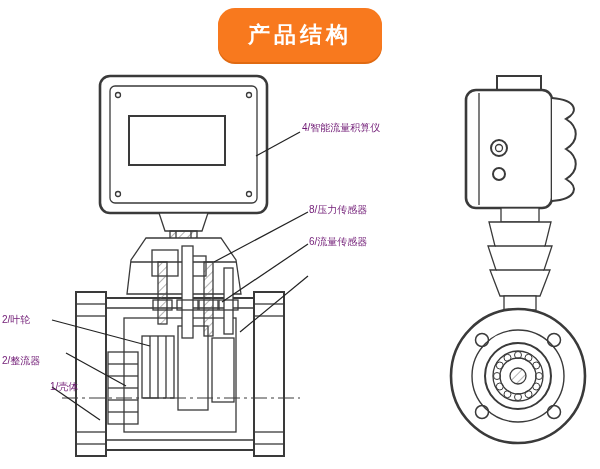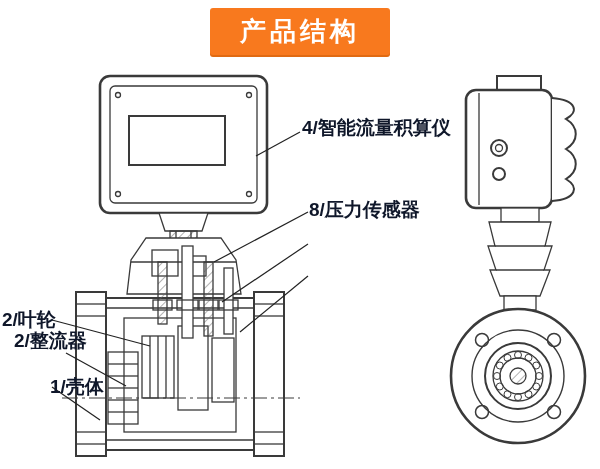--- a/index.html
+++ b/index.html
@@ -8,33 +8,33 @@
     width:600px;height:469px;
     background:#ffffff;
     overflow:hidden;
     font-family:"Liberation Sans", sans-serif;
   }
   .banner{
     position:absolute;
     top:8px;left:50%;transform:translateX(-50%);
     background:#f8791e;
     color:#ffffff;
-    font-size:26px;
+    font-size:22px;
     font-weight:bold;
     letter-spacing:4px;
-    padding:6px 30px;
-    border-radius:3px;
+    padding:12px 30px;
+    border-radius:17px;
     box-shadow:0 2px 0 #e06a12;
     white-space:nowrap;
   }
   .callout{
     position:absolute;
-    color:#0f172a;
-    font-size:19px;
-    font-weight:bold;
+    color:#701a75;
+    font-size:10px;
+    font-weight:normal;
     white-space:nowrap;
     line-height:18px;
   }
   svg.drawing{position:absolute;left:0;top:0;}
 </style>
 </head>
 <body>
 
 <div class="stage">
 
@@ -160,17 +160,18 @@
       <line x1="52" y1="320" x2="150" y2="346"></line>
       <line x1="66" y1="353" x2="126" y2="386"></line>
       <line x1="52" y1="387" x2="100" y2="420"></line>
     </g>
   </svg>
 
   <div class="banner">产品结构</div>
 
   <div class="callout" style="left:302px;top:119px;">4/智能流量积算仪</div>
   <div class="callout" style="left:309px;top:201px;">8/压力传感器</div>
+  <div class="callout" style="left:309px;top:233px;">6/流量传感器</div>
   <div class="callout" style="left:2px;top:311px;">2/叶轮</div>
-  <div class="callout" style="left:2px;top:332px;margin-left:12px;">2/整流器</div>
+  <div class="callout" style="left:2px;top:352px;">2/整流器</div>
   <div class="callout" style="left:2px;top:378px;margin-left:48px;">1/壳体</div>
 
 </div>
 
 </body></html>

